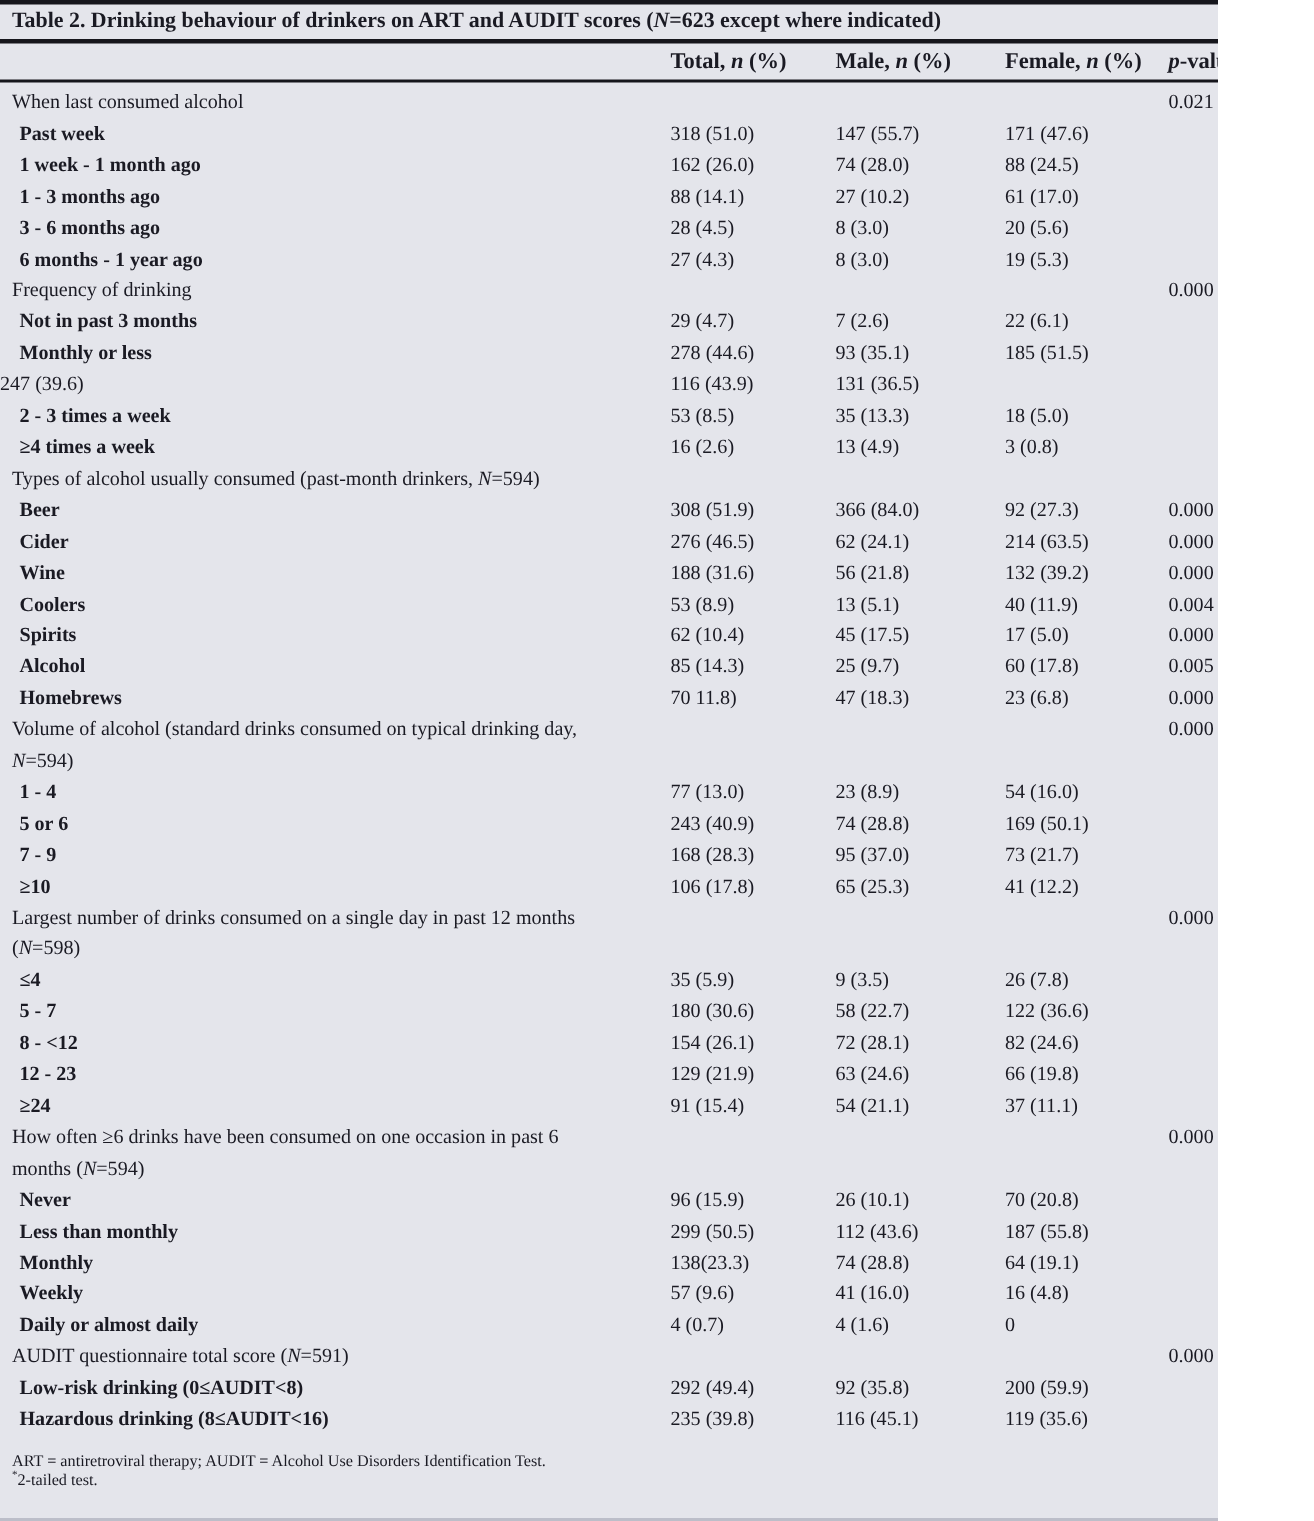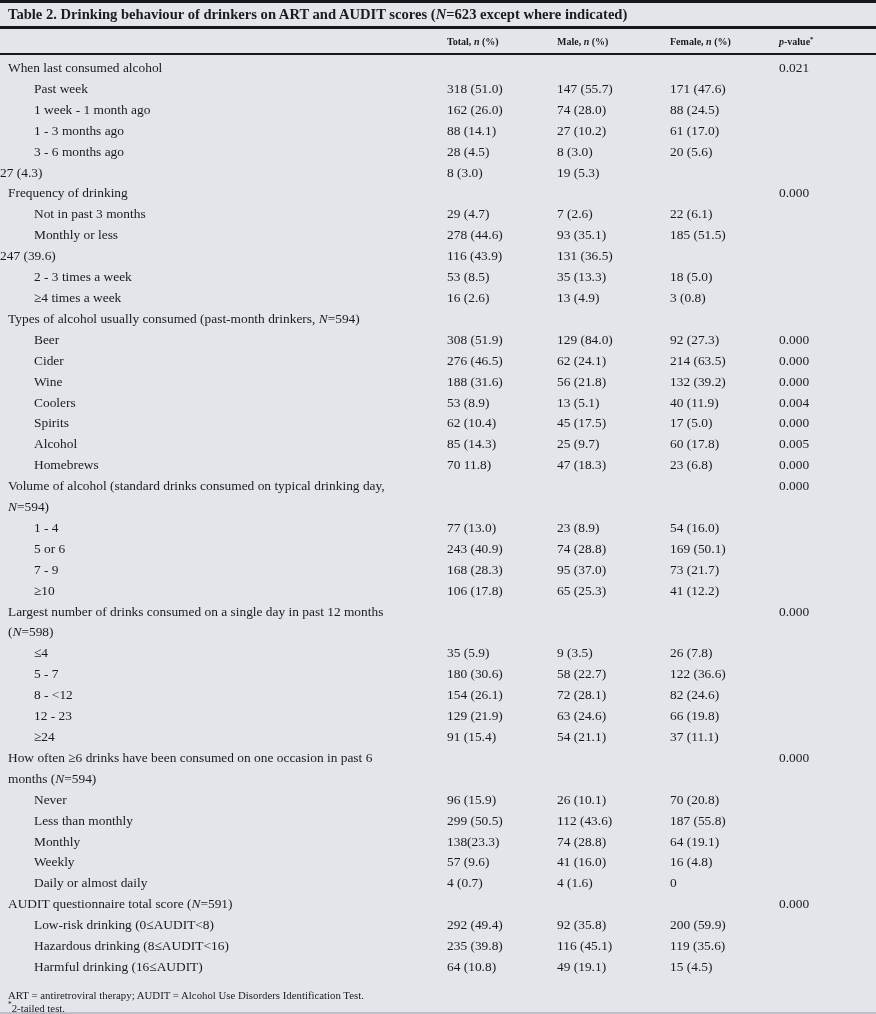--- a/index.html
+++ b/index.html
@@ -1,38 +1,38 @@
 <!DOCTYPE html>
 <html><head>
 <meta charset="utf-8">
 <style>
   html, body { margin: 0; padding: 0; background: #ffffff; }
   .page {
-    width: 876px; height: 1014px; box-sizing: border-box;
+    width: 812px; height: 1014px; box-sizing: border-box;
     background: #e4e5eb; color: #1a1a23;
     font-family: "Liberation Serif", "DejaVu Serif", serif;
     border-top: 3px solid #16161c;
     border-bottom: 2px solid #bcbec9;
     overflow: hidden; position: relative;
   }
   .title {
     font-size: 14.6px; font-weight: bold; line-height: 19px;
     padding: 2px 8px 2px 8px; border-bottom: 3px solid #16161c;
   }
   .grid { display: grid; grid-template-columns: 447px 110px 113px 109px 97px; }
   .thead {
-    font-weight: bold; font-size: 10px;
+    font-weight: bold; font-size: 15px;
     padding: 4px 0 3px 0; border-bottom: 2.5px solid #16161c;
   }
   .thead .cell { line-height: 17px; }
   .tbody { padding-top: 3px; }
   .trow { font-size: 13.4px; line-height: 20.9px; align-items: start; }
   .cell { white-space: nowrap; }
   .clabel { padding-left: 8px; white-space: normal; }
-  .clabel.indent { padding-left: 34px; }
+  .clabel.indent { padding-left: 13px; font-weight: bold; }
   .it  { font-style: italic; }
   .sup { vertical-align: super; font-size: 68%; line-height: 0; }
   .footnotes {
     margin-top: 11px; padding-left: 8px;
     font-size: 10.8px; line-height: 13.5px;
   }
 </style>
 </head>
 <body>
 
@@ -77,20 +77,21 @@
         <div class="cell c-p"></div>
       </div>
       <div class="grid trow">
         <div class="cell clabel indent">3 - 6 months ago</div>
         <div class="cell c-total">28 (4.5)</div>
         <div class="cell c-male">8 (3.0)</div>
         <div class="cell c-female">20 (5.6)</div>
         <div class="cell c-p"></div>
       </div>
       <div class="grid trow">
+        <div class="cell clabel indent">6 months - 1 year ago</div>
         <div class="cell c-total">27 (4.3)</div>
         <div class="cell c-male">8 (3.0)</div>
         <div class="cell c-female">19 (5.3)</div>
         <div class="cell c-p"></div>
       </div>
       <div class="grid trow">
         <div class="cell clabel"><span>Frequency of drinking</span></div>
         <div class="cell c-total"></div>
         <div class="cell c-male"></div>
         <div class="cell c-female"></div>
@@ -133,21 +134,21 @@
       <div class="grid trow">
         <div class="cell clabel"><span>Types of alcohol usually consumed (past-month drinkers, </span><span class="it">N</span><span>=594)</span></div>
         <div class="cell c-total"></div>
         <div class="cell c-male"></div>
         <div class="cell c-female"></div>
         <div class="cell c-p"></div>
       </div>
       <div class="grid trow">
         <div class="cell clabel indent">Beer</div>
         <div class="cell c-total">308 (51.9)</div>
-        <div class="cell c-male">129 (84.0)</div>
+        <div class="cell c-male">366 (84.0)</div>
         <div class="cell c-female">92 (27.3)</div>
         <div class="cell c-p">0.000</div>
       </div>
       <div class="grid trow">
         <div class="cell clabel indent">Cider</div>
         <div class="cell c-total">276 (46.5)</div>
         <div class="cell c-male">62 (24.1)</div>
         <div class="cell c-female">214 (63.5)</div>
         <div class="cell c-p">0.000</div>
       </div>
@@ -319,26 +320,19 @@
         <div class="cell c-female">200 (59.9)</div>
         <div class="cell c-p"></div>
       </div>
       <div class="grid trow">
         <div class="cell clabel indent">Hazardous drinking (8≤AUDIT&lt;16)</div>
         <div class="cell c-total">235 (39.8)</div>
         <div class="cell c-male">116 (45.1)</div>
         <div class="cell c-female">119 (35.6)</div>
         <div class="cell c-p"></div>
       </div>
-      <div class="grid trow">
-        <div class="cell clabel indent">Harmful drinking (16≤AUDIT)</div>
-        <div class="cell c-total">64 (10.8)</div>
-        <div class="cell c-male">49 (19.1)</div>
-        <div class="cell c-female">15 (4.5)</div>
-        <div class="cell c-p"></div>
-      </div>
     </div>
 
   <div class="footnotes">
     <div>ART = antiretroviral therapy; AUDIT = Alcohol Use Disorders Identification Test.</div>
     <div><span class="sup">*</span><span>2-tailed test.</span></div>
   </div>
 </div>
 
 </body></html>

